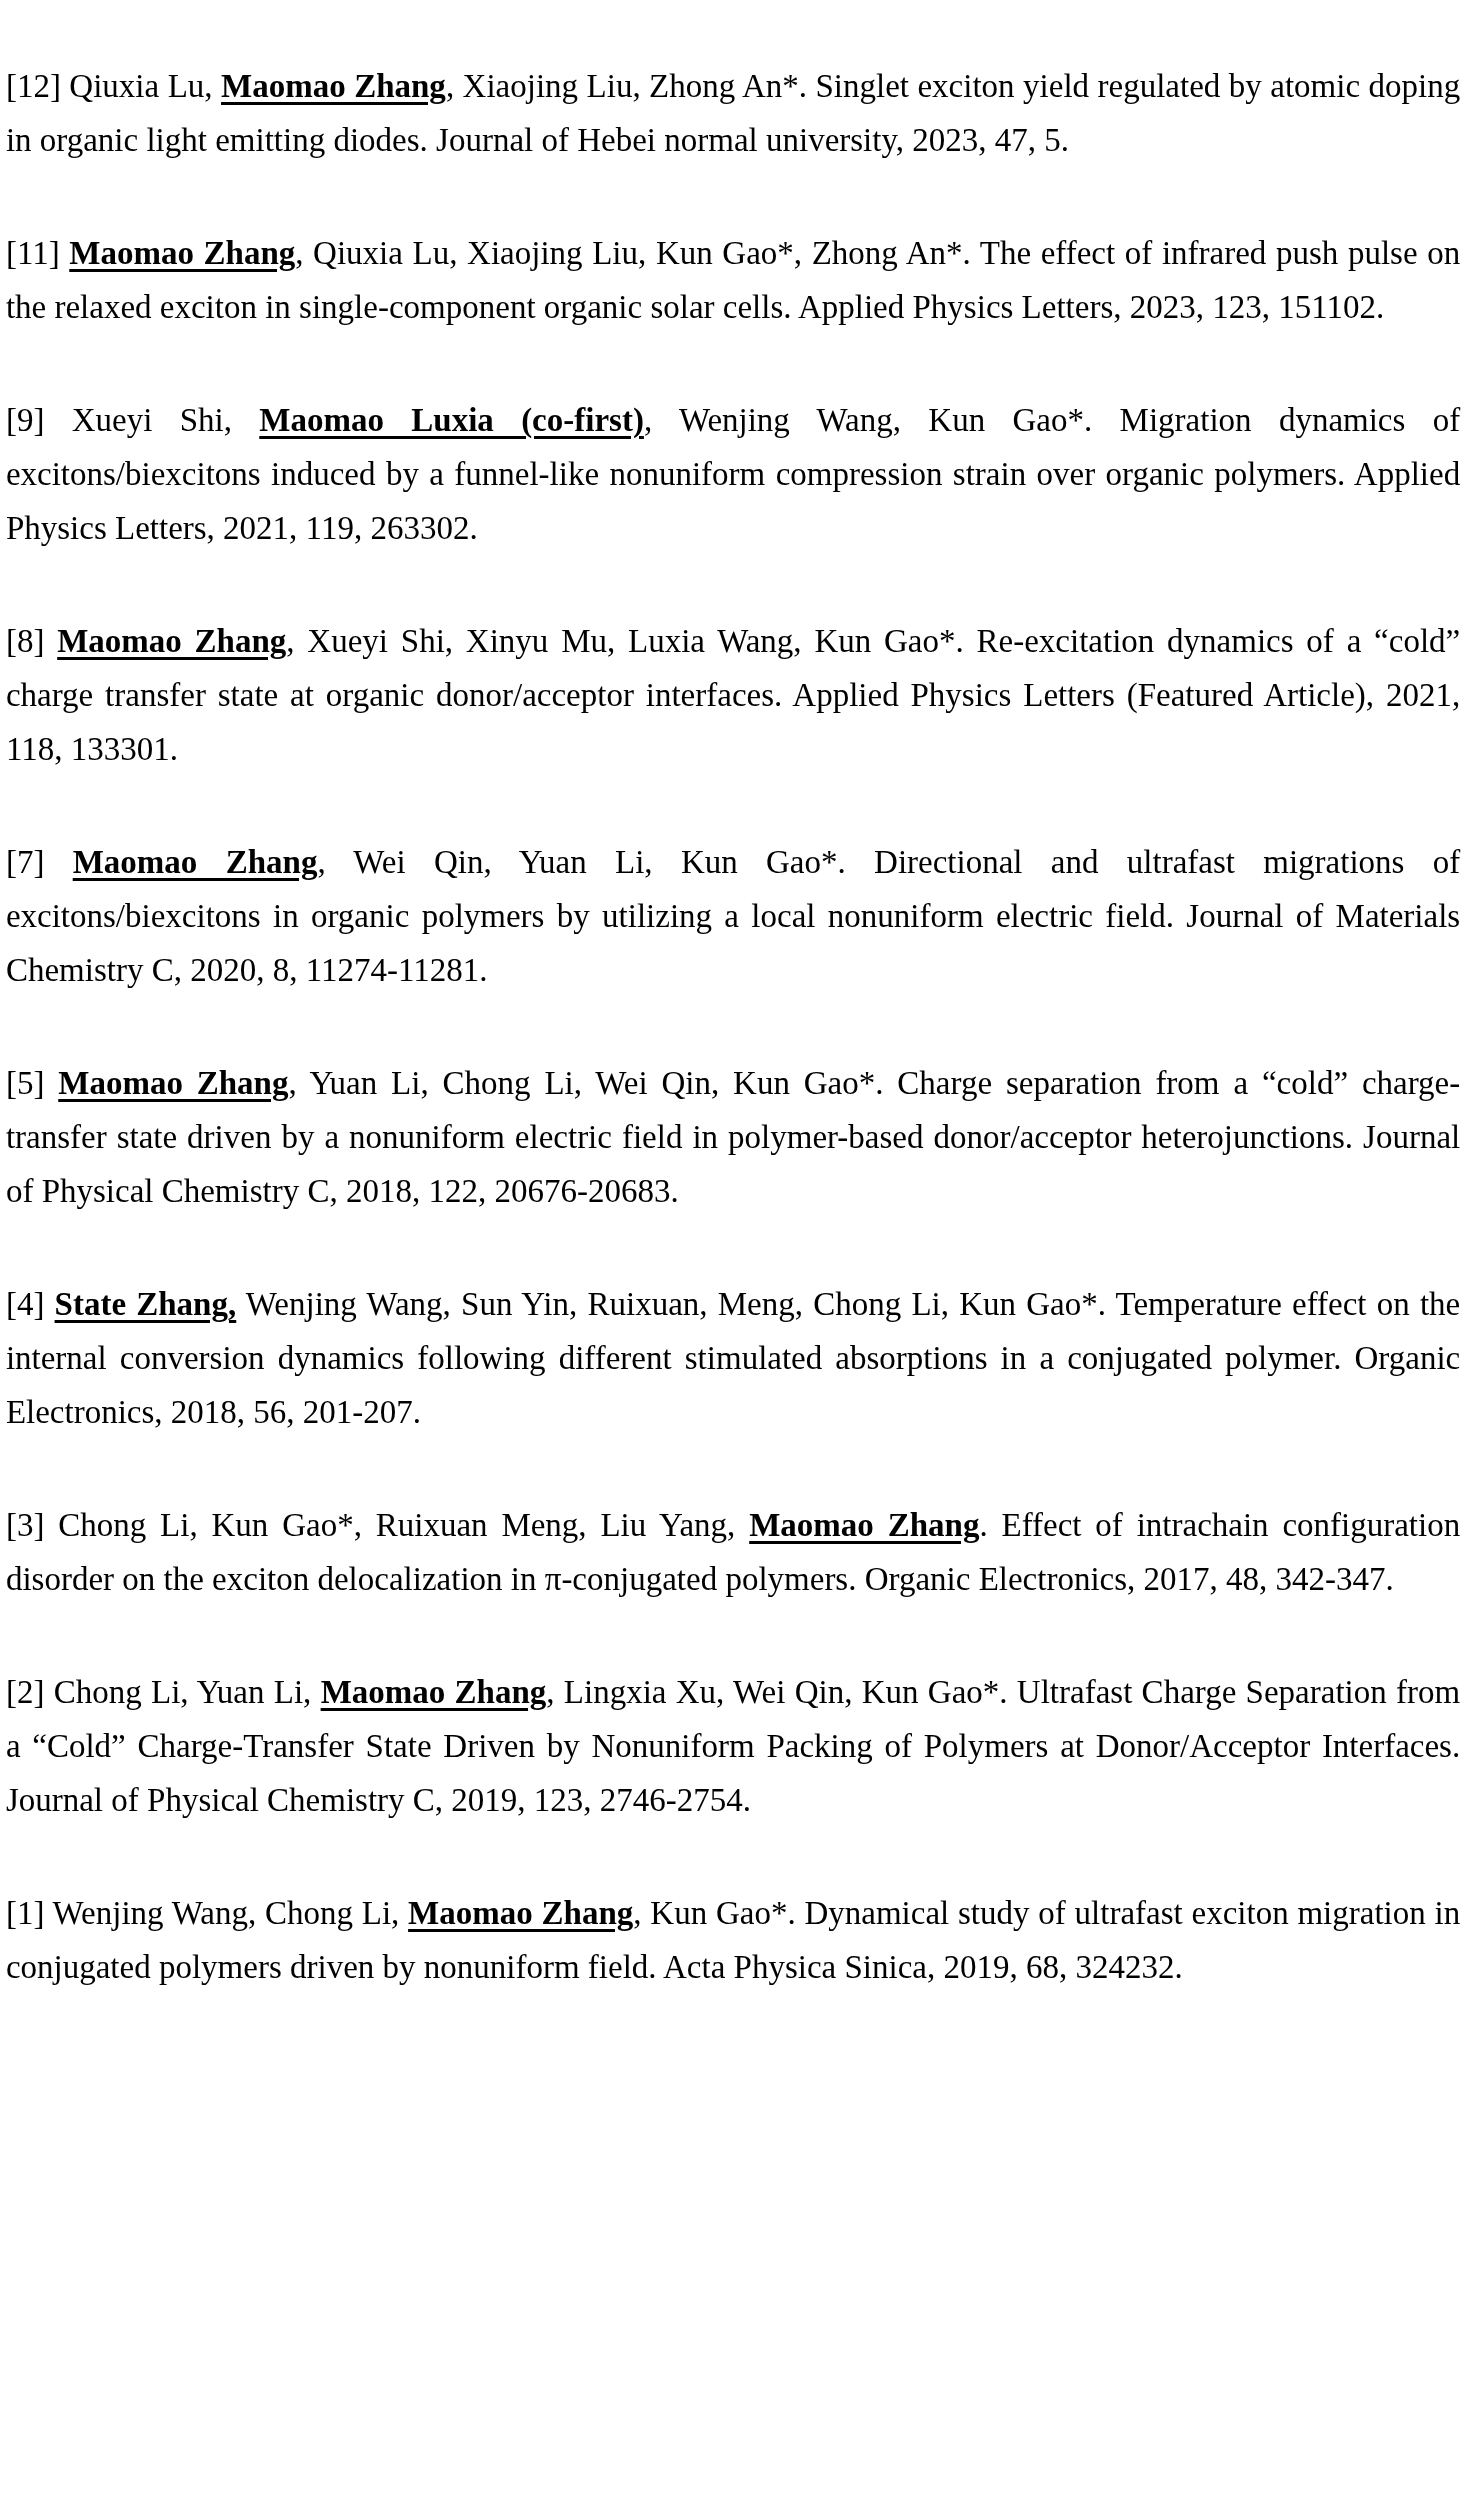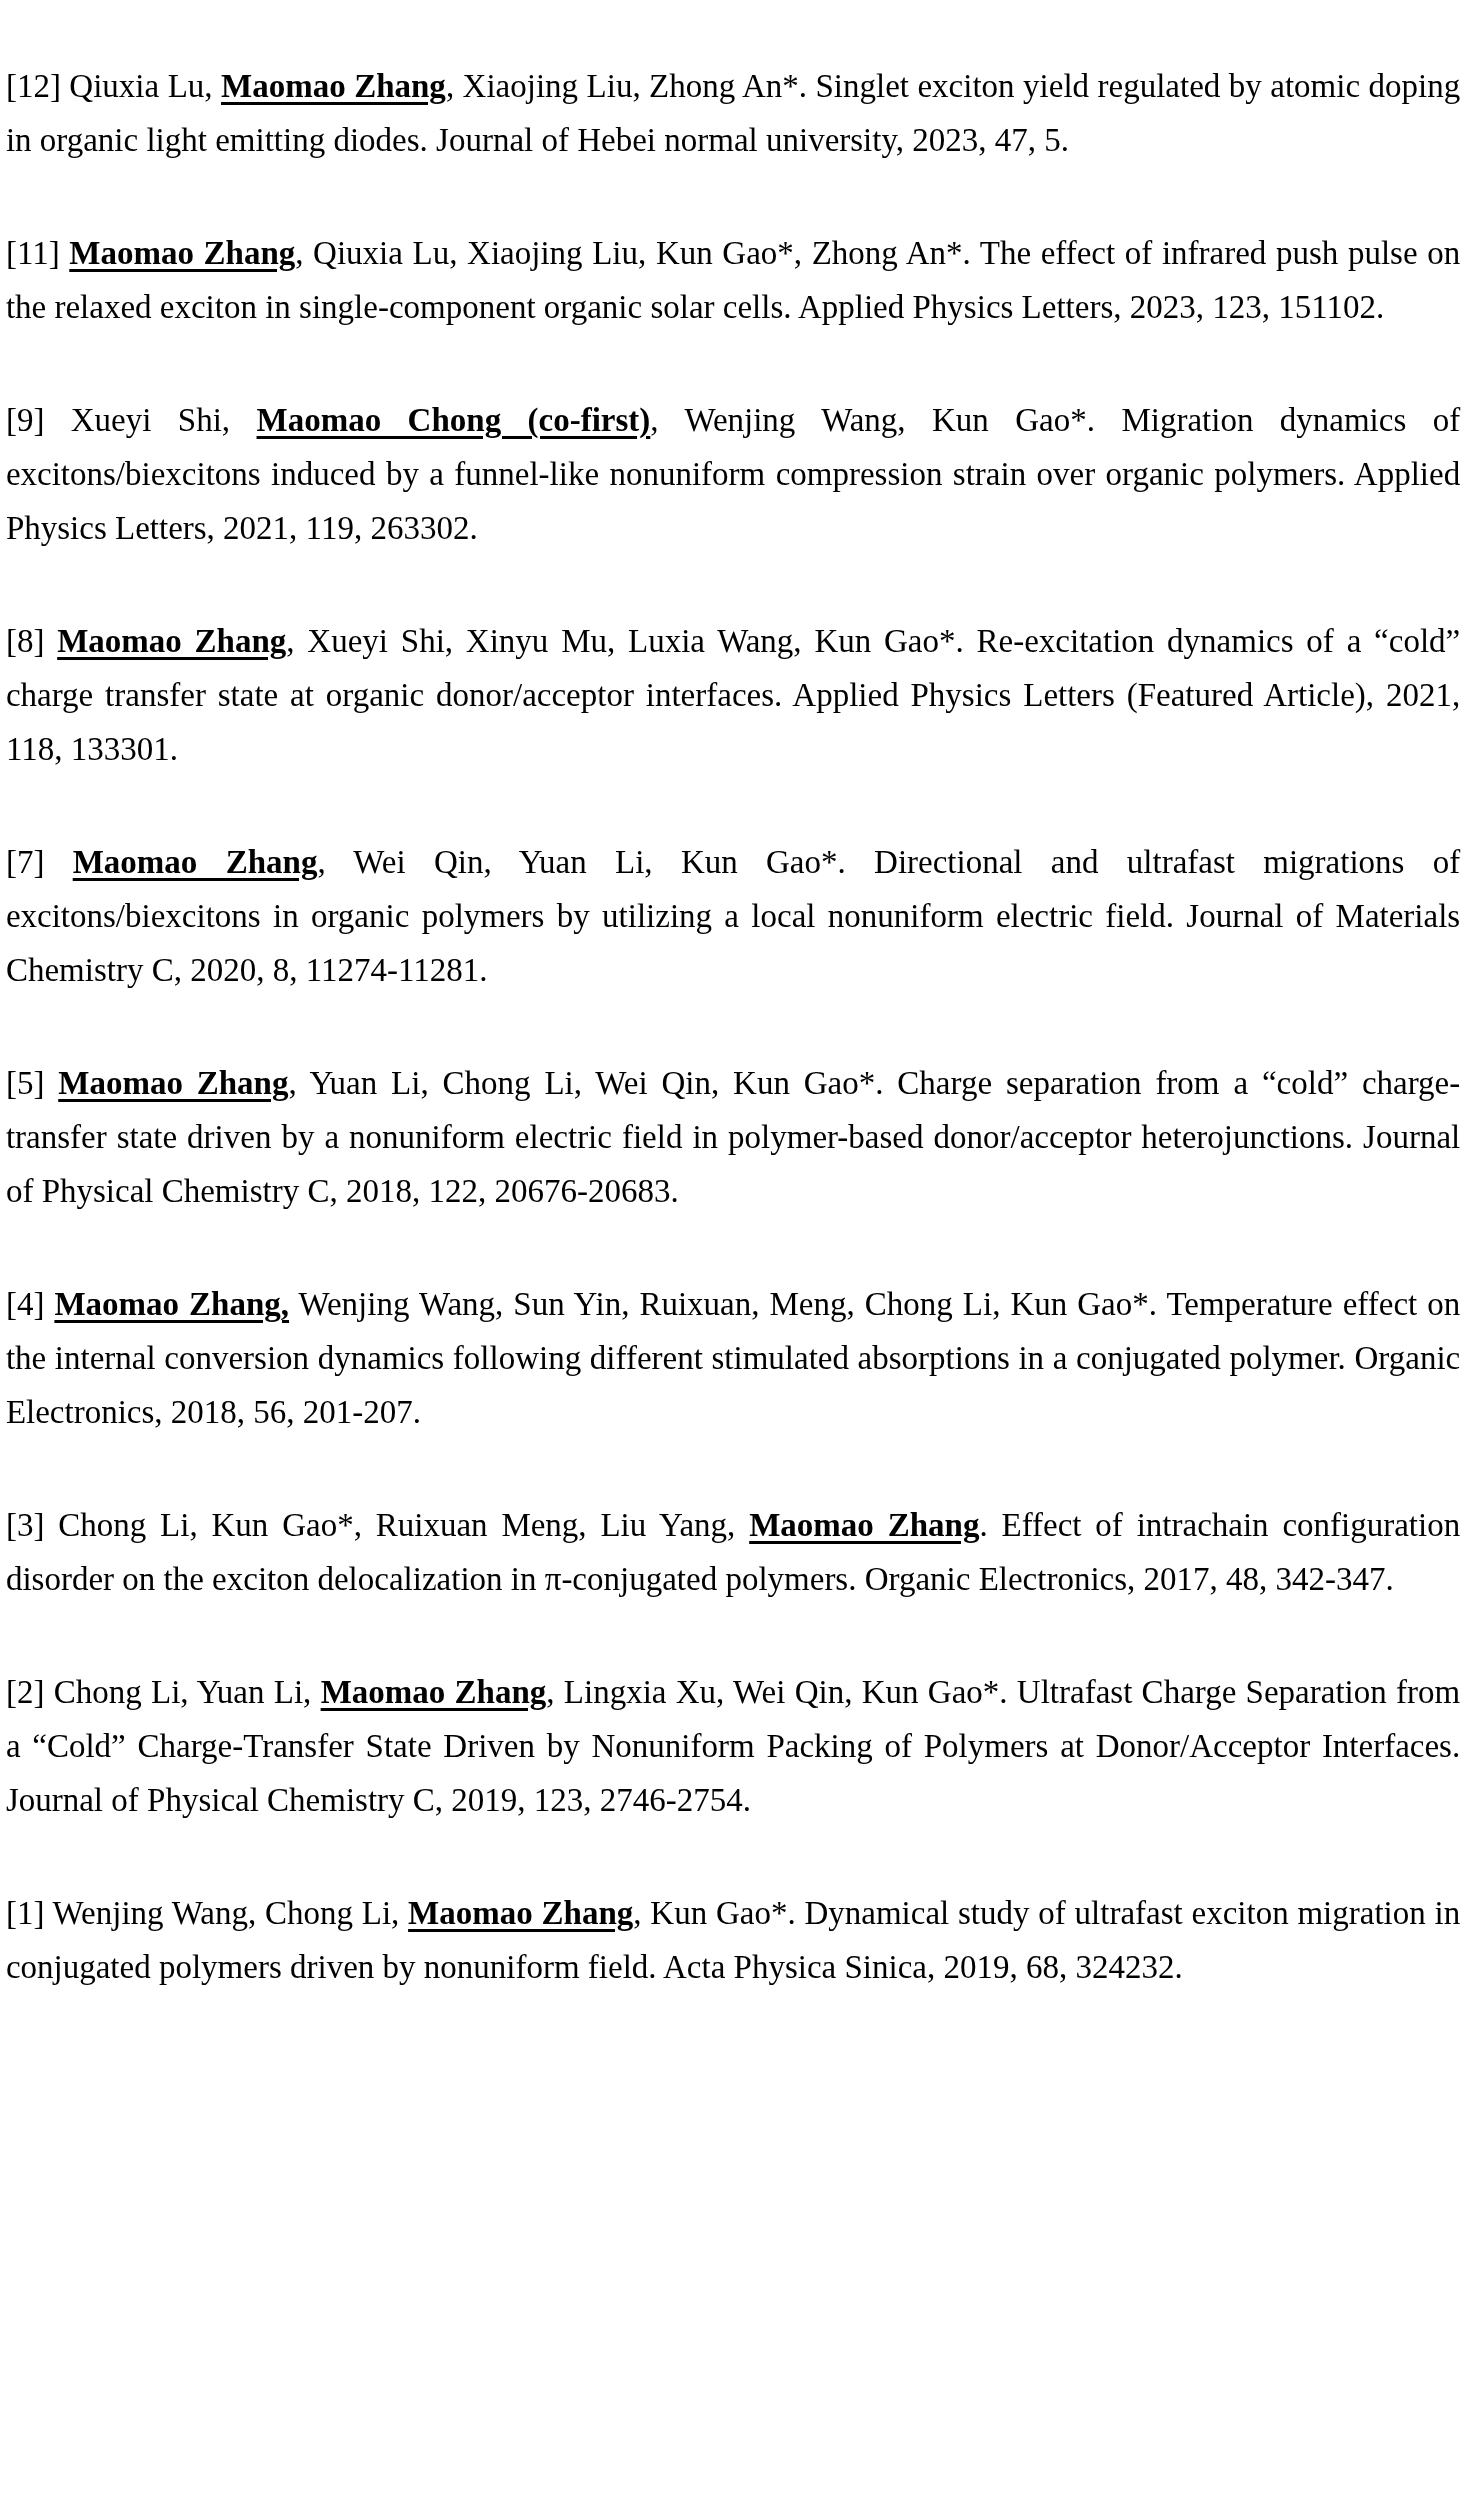--- a/index.html
+++ b/index.html
@@ -37,22 +37,22 @@
     text-decoration-thickness: 2.9px;
     text-underline-offset: 4.9px;
   }
 </style>
 </head>
 <body>
 
 <main class="page">
     <p class="pub-entry"><span>[12] Qiuxia Lu, </span><span class="author-highlight">Maomao Zhang</span><span>, Xiaojing Liu, Zhong An*. Singlet exciton yield regulated by atomic doping in organic light emitting diodes. Journal of Hebei normal university, 2023, 47, 5.</span></p>
     <p class="pub-entry"><span>[11] </span><span class="author-highlight">Maomao Zhang</span><span>, Qiuxia Lu, Xiaojing Liu, Kun Gao*, Zhong An*. The effect of infrared push pulse on the relaxed exciton in single-component organic solar cells. Applied Physics Letters, 2023, 123, 151102.</span></p>
-    <p class="pub-entry"><span>[9] Xueyi Shi, </span><span class="author-highlight">Maomao Chong (co-first)</span><span>, Wenjing Wang, Kun Gao*. Migration dynamics of excitons/biexcitons induced by a funnel-like nonuniform compression strain over organic polymers. Applied Physics Letters, 2021, 119, 263302.</span></p>
+    <p class="pub-entry"><span>[9] Xueyi Shi, </span><span class="author-highlight">Maomao Luxia (co-first)</span><span>, Wenjing Wang, Kun Gao*. Migration dynamics of excitons/biexcitons induced by a funnel-like nonuniform compression strain over organic polymers. Applied Physics Letters, 2021, 119, 263302.</span></p>
     <p class="pub-entry"><span>[8] </span><span class="author-highlight">Maomao Zhang</span><span>, Xueyi Shi, Xinyu Mu, Luxia Wang, Kun Gao*. Re-excitation dynamics of a “cold” charge transfer state at organic donor/acceptor interfaces. Applied Physics Letters (Featured Article), 2021, 118, 133301.</span></p>
     <p class="pub-entry"><span>[7] </span><span class="author-highlight">Maomao Zhang</span><span>, Wei Qin, Yuan Li, Kun Gao*. Directional and ultrafast migrations of excitons/biexcitons in organic polymers by utilizing a local nonuniform electric field. Journal of Materials Chemistry C, 2020, 8, 11274-11281.</span></p>
     <p class="pub-entry"><span>[5] </span><span class="author-highlight">Maomao Zhang</span><span>, Yuan Li, Chong Li, Wei Qin, Kun Gao*. Charge separation from a “cold” charge-transfer state driven by a nonuniform electric field in polymer-based donor/acceptor heterojunctions. Journal of Physical Chemistry C, 2018, 122, 20676-20683.</span></p>
-    <p class="pub-entry"><span>[4] </span><span class="author-highlight">Maomao Zhang,</span><span> Wenjing Wang, Sun Yin, Ruixuan, Meng, Chong Li, Kun Gao*. Temperature effect on the internal conversion dynamics following different stimulated absorptions in a conjugated polymer. Organic Electronics, 2018, 56, 201-207.</span></p>
+    <p class="pub-entry"><span>[4] </span><span class="author-highlight">State Zhang,</span><span> Wenjing Wang, Sun Yin, Ruixuan, Meng, Chong Li, Kun Gao*. Temperature effect on the internal conversion dynamics following different stimulated absorptions in a conjugated polymer. Organic Electronics, 2018, 56, 201-207.</span></p>
     <p class="pub-entry"><span>[3] Chong Li, Kun Gao*, Ruixuan Meng, Liu Yang, </span><span class="author-highlight">Maomao Zhang</span><span>. Effect of intrachain configuration disorder on the exciton delocalization in π-conjugated polymers. Organic Electronics, 2017, 48, 342-347.</span></p>
     <p class="pub-entry"><span>[2] Chong Li, Yuan Li, </span><span class="author-highlight">Maomao Zhang</span><span>, Lingxia Xu, Wei Qin, Kun Gao*. Ultrafast Charge Separation from a “Cold” Charge-Transfer State Driven by Nonuniform Packing of Polymers at Donor/Acceptor Interfaces. Journal of Physical Chemistry C, 2019, 123, 2746-2754.</span></p>
     <p class="pub-entry"><span>[1] Wenjing Wang, Chong Li, </span><span class="author-highlight">Maomao Zhang</span><span>, Kun Gao*. Dynamical study of ultrafast exciton migration in conjugated polymers driven by nonuniform field. Acta Physica Sinica, 2019, 68, 324232.</span></p>
   </main>
 
 
 </body></html>

